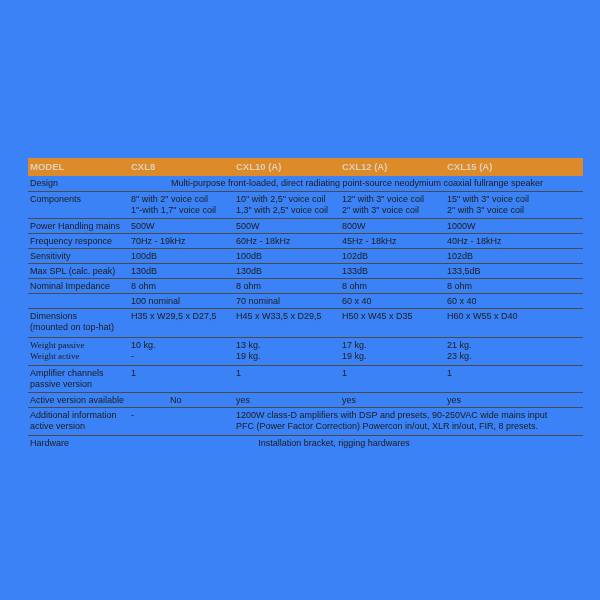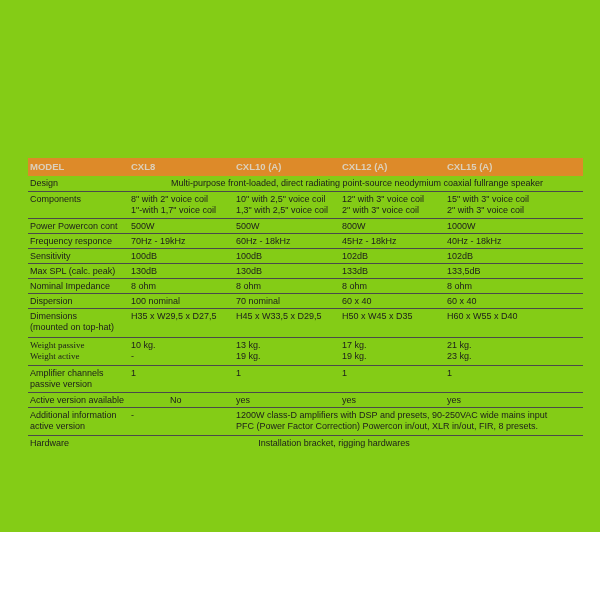--- a/index.html
+++ b/index.html
@@ -2,21 +2,21 @@
 <html><head>
 <meta charset="utf-8">
 <style>
   html, body { margin: 0; padding: 0; }
   body {
     width: 600px; height: 600px;
     background: #ffffff;
     font-family: "Liberation Sans", "DejaVu Sans", sans-serif;
     color: #1c1c1c;
   }
-  .page { position: relative; width: 600px; height: 532px; background: #84cc16; overflow: hidden; }
+  .page { position: relative; width: 600px; height: 600px; background: #3b82f6; overflow: hidden; }
   .spec-table { position: absolute; left: 28px; top: 158px; width: 555px; }
 
   .trow {
     display: grid;
     grid-template-columns: 103px 105px 106px 105px 1fr;
     box-sizing: border-box;
     border-bottom: 1.5px solid #4a4a4a;
   }
   .trow.no-border { border-bottom: none; }
 
@@ -83,21 +83,21 @@
             <div class="line">12" with 3" voice coil</div>
             <div class="line">2" with 3" voice coil</div>
           </div>
           <div class="cell" style="grid-column: 5 / span 1;">
             <div class="line">15" with 3" voice coil</div>
             <div class="line">2" with 3" voice coil</div>
           </div>
         </div>
         <div class="trow" style="height: 15px;">
           <div class="cell label" style="grid-column: 1 / span 1;">
-            <div class="line">Power Powercon cont</div>
+            <div class="line">Power Handling mains</div>
           </div>
           <div class="cell" style="grid-column: 2 / span 1;">
             <div class="line">500W</div>
           </div>
           <div class="cell" style="grid-column: 3 / span 1;">
             <div class="line">500W</div>
           </div>
           <div class="cell" style="grid-column: 4 / span 1;">
             <div class="line">800W</div>
           </div>
@@ -167,23 +167,20 @@
             <div class="line">8 ohm</div>
           </div>
           <div class="cell" style="grid-column: 4 / span 1;">
             <div class="line">8 ohm</div>
           </div>
           <div class="cell" style="grid-column: 5 / span 1;">
             <div class="line">8 ohm</div>
           </div>
         </div>
         <div class="trow" style="height: 15px;">
-          <div class="cell label" style="grid-column: 1 / span 1;">
-            <div class="line">Dispersion</div>
-          </div>
           <div class="cell" style="grid-column: 2 / span 1;">
             <div class="line">100 nominal</div>
           </div>
           <div class="cell" style="grid-column: 3 / span 1;">
             <div class="line">70 nominal</div>
           </div>
           <div class="cell" style="grid-column: 4 / span 1;">
             <div class="line">60 x 40</div>
           </div>
           <div class="cell" style="grid-column: 5 / span 1;">

